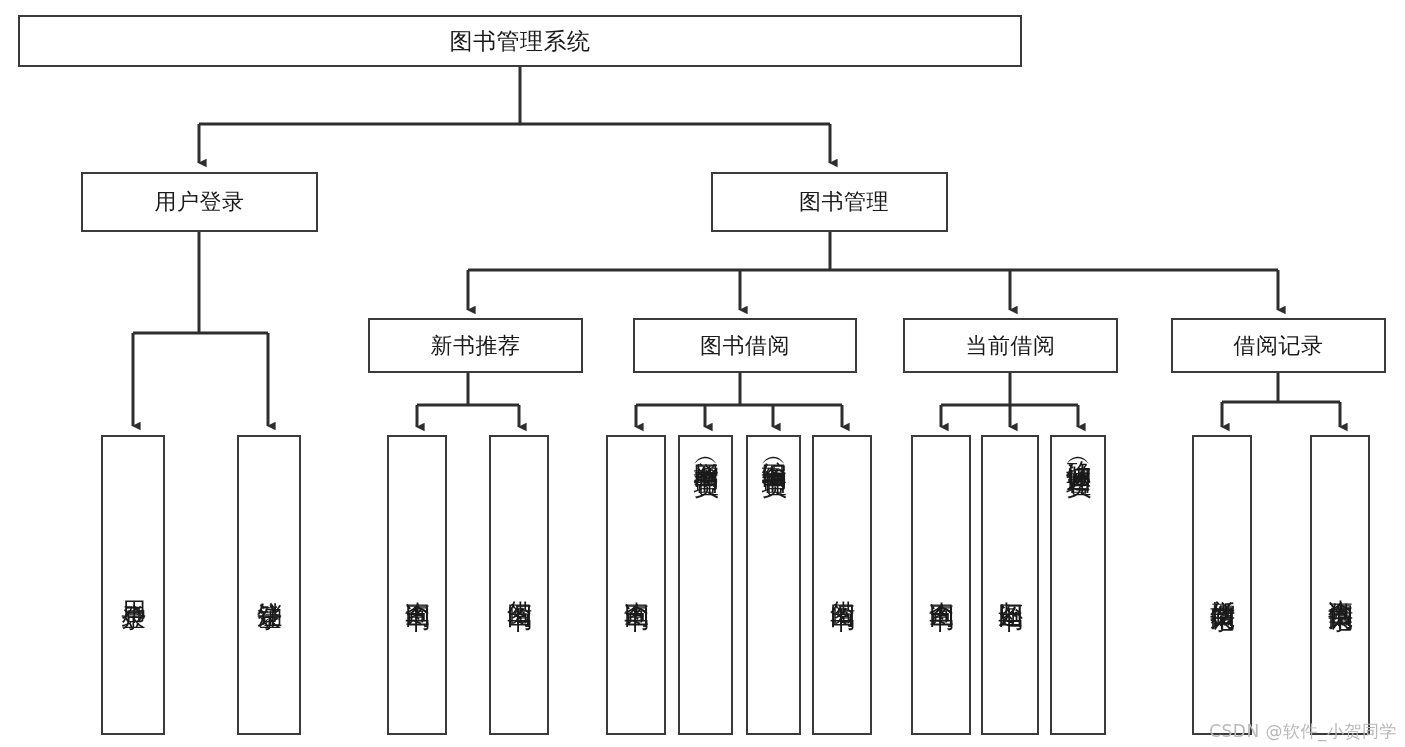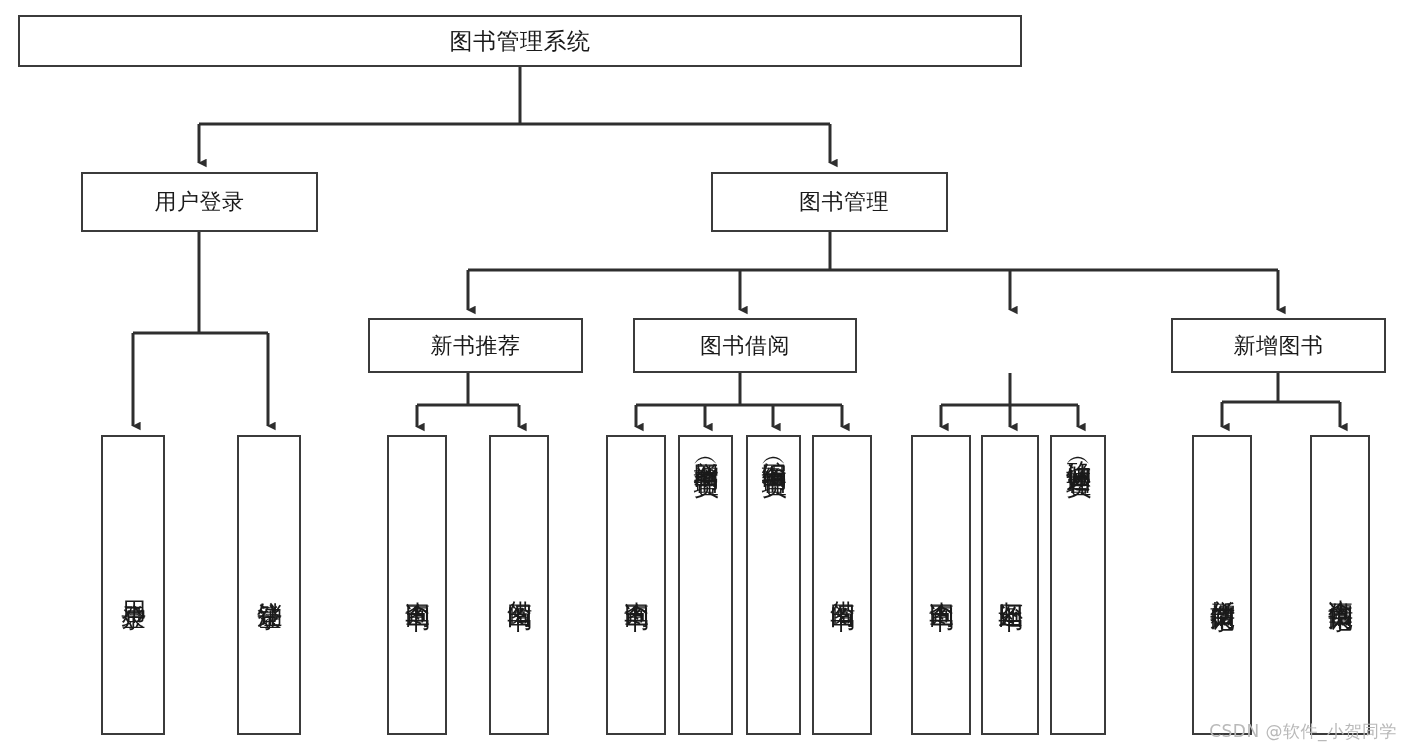--- a/index.html
+++ b/index.html
@@ -161,23 +161,26 @@
   </div>
 
   <div class="node horiz" style="left:361px; top:318px; width:215px; height:55px;margin-left:7px;">
     <span class="label">新书推荐</span>
   </div>
 
   <div class="node horiz" style="left:633px; top:318px; width:224px; height:55px;">
     <span class="label">图书借阅</span>
   </div>
 
+  <div class="node horiz" style="left:903px; top:318px; width:215px; height:55px;">
+    <span class="label">当前借阅</span>
+  </div>
 
   <div class="node horiz" style="left:1171px; top:318px; width:215px; height:55px;">
-    <span class="label">新增图书</span>
+    <span class="label">借阅记录</span>
   </div>
 
   <div class="node vert" style="left:101px; top:435px; width:64px; height:300px;">
     <span class="vcenter-wrap">
       <span class="label">用户登录</span>
     </span>
   </div>
 
   <div class="node vert" style="left:237px; top:435px; width:64px; height:300px;">
     <span class="vcenter-wrap">

